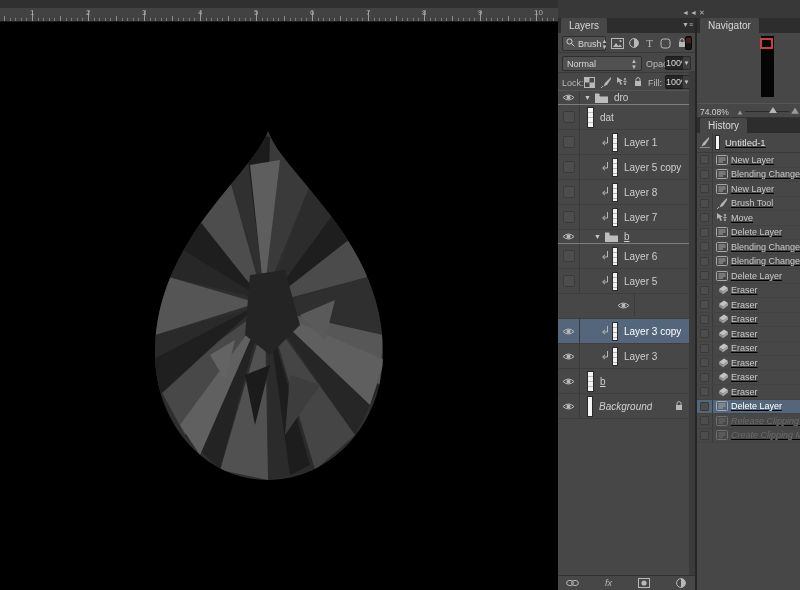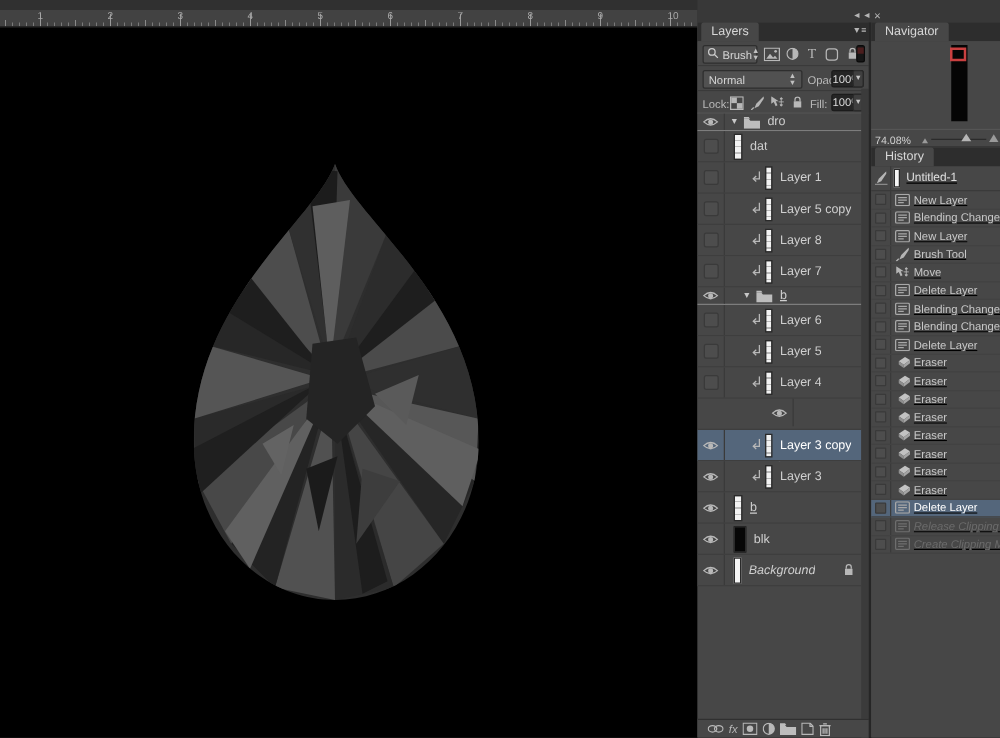--- a/index.html
+++ b/index.html
@@ -72,21 +72,21 @@
   .lname { white-space:nowrap; overflow:hidden;text-align:center; }
   .lname.underline { text-decoration:underline; }
   .lname.italic { font-style:italic; }
   .clipwrap { flex:0 0 14px; display:flex; justify-content:center; }
   .indent { flex:0 0 18px; }
   .grp-arrow { font-size:7px; color:#c8c8c8; margin:0 4px 0 4px; }
   .row-lock { margin-left:auto; margin-right:6px; }
 
   
   #layers-toolbar { position:absolute; left:0; bottom:0; width:137px; height:15px; background:#474747;
-                    border-top:1px solid #303030; display:flex; align-items:center; gap:4px; padding-left:8px; }
+                    border-top:1px solid #303030; display:flex; align-items:center; gap:26px; padding-left:8px; }
   .tb-ic { color:#b0b0b0; font-size:10px; line-height:10px; display:flex; align-items:center; }
 
   
   #nav-content { position:relative; width:103px; height:70px; background:#474747; }
   #nav-thumb { position:absolute; left:64px; top:3px; width:13px; height:61px; background:#050505; }
   #nav-viewbox { position:absolute; left:-1px; top:2px; width:13px; height:11px; border:2px solid #c94040; }
   #nav-bottom { position:relative; width:103px; height:15px; background:#474747; border-top:1px solid #555;
                 border-bottom:1px solid #333; }
   #nav-zoom { position:absolute; left:3px; top:3px; font-size:8.5px; color:#cfcfcf; }
   #nav-slider-track { position:absolute; left:48px; top:7px; width:44px; height:1px; background:#2b2b2b; }
@@ -412,36 +412,20 @@
             <span style="display: inline-flex; align-items: center;">
               <svg width="8" height="10" viewBox="0 0 8 10">
                 <path d="M6.5,0 V6 H2" fill="none" stroke="#b8b8b8"></path>
                 <path d="M4,3.8 L1.6,6 L4,8.2" fill="none" stroke="#b8b8b8"></path>
               </svg>
             </span>
           </span>
           <span class="thumb strip-sm"></span>
           <span class="lname">Layer 5</span>
         </div>
-        <div class="lrow" style="height: 25px;">
-          <span class="eye-cell">
-            <span class="eye-empty"></span>
-          </span>
-          <span class="indent"></span>
-          <span class="clipwrap">
-            <span style="display: inline-flex; align-items: center;">
-              <svg width="8" height="10" viewBox="0 0 8 10">
-                <path d="M6.5,0 V6 H2" fill="none" stroke="#b8b8b8"></path>
-                <path d="M4,3.8 L1.6,6 L4,8.2" fill="none" stroke="#b8b8b8"></path>
-              </svg>
-            </span>
-          </span>
-          <span class="thumb strip-sm"></span>
-          <span class="lname">Layer 4</span>
-        </div>
         <div class="lrow" style="height: 25px; flex-direction: column;">
           <span class="eye-cell">
             <span style="display: inline-flex; align-items: center;">
               <svg width="13" height="9" viewBox="0 0 13 9">
                 <path d="M1,4.5 Q6.5,-0.5 12,4.5 Q6.5,9.5 1,4.5Z" fill="none" stroke="#b8b8b8"></path>
                 <circle cx="6.5" cy="4.5" r="2" fill="#b8b8b8"></circle>
               </svg>
             </span>
           </span>
           <span class="indent"></span>
@@ -503,33 +487,20 @@
             <span style="display: inline-flex; align-items: center;">
               <svg width="13" height="9" viewBox="0 0 13 9">
                 <path d="M1,4.5 Q6.5,-0.5 12,4.5 Q6.5,9.5 1,4.5Z" fill="none" stroke="#b8b8b8"></path>
                 <circle cx="6.5" cy="4.5" r="2" fill="#b8b8b8"></circle>
               </svg>
             </span>
           </span>
           <span style="flex: 0 0 7px;"></span>
           <span class="thumb strip"></span>
           <span class="lname underline">b</span>
-        </div>
-        <div class="lrow" style="height: 25px;">
-          <span class="eye-cell">
-            <span style="display: inline-flex; align-items: center;">
-              <svg width="13" height="9" viewBox="0 0 13 9">
-                <path d="M1,4.5 Q6.5,-0.5 12,4.5 Q6.5,9.5 1,4.5Z" fill="none" stroke="#b8b8b8"></path>
-                <circle cx="6.5" cy="4.5" r="2" fill="#b8b8b8"></circle>
-              </svg>
-            </span>
-          </span>
-          <span style="flex: 0 0 7px;"></span>
-          <span class="thumb black"></span>
-          <span class="lname">blk</span>
         </div>
         <div class="lrow" style="height: 25px;">
           <span class="eye-cell">
             <span style="display: inline-flex; align-items: center;">
               <svg width="13" height="9" viewBox="0 0 13 9">
                 <path d="M1,4.5 Q6.5,-0.5 12,4.5 Q6.5,9.5 1,4.5Z" fill="none" stroke="#b8b8b8"></path>
                 <circle cx="6.5" cy="4.5" r="2" fill="#b8b8b8"></circle>
               </svg>
             </span>
           </span>

